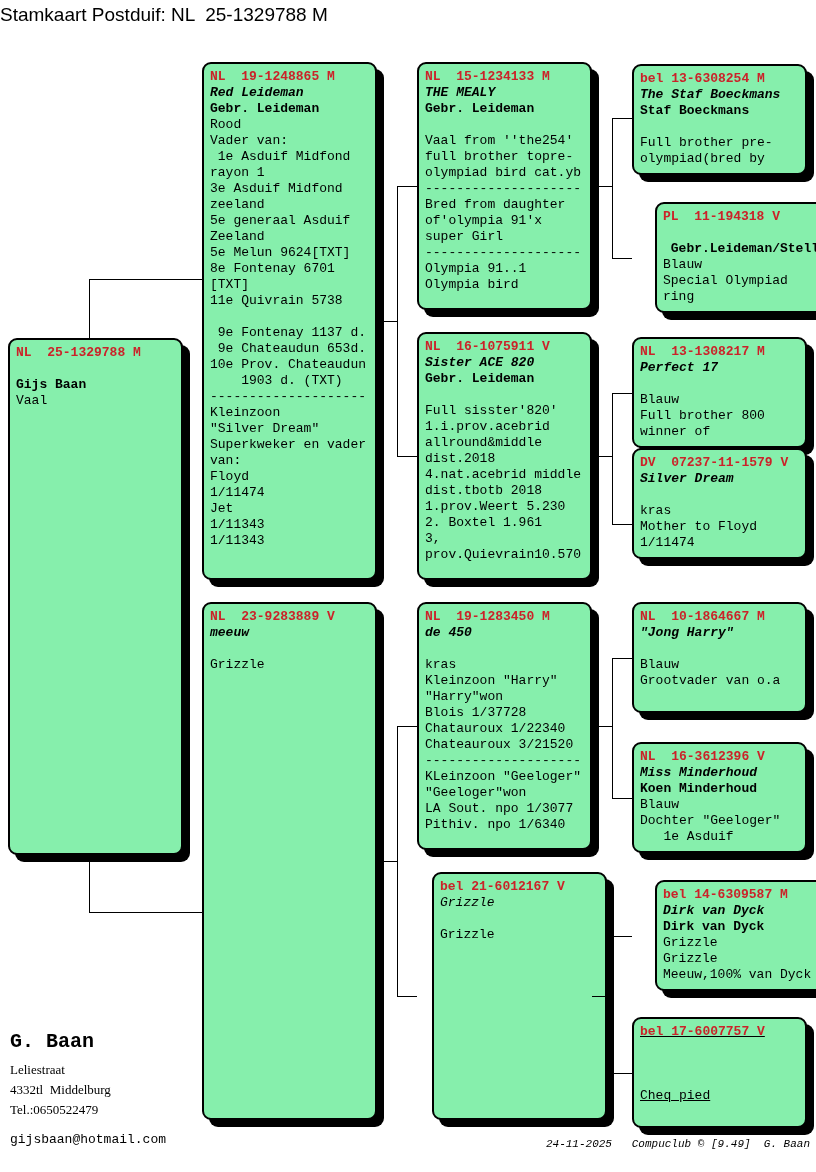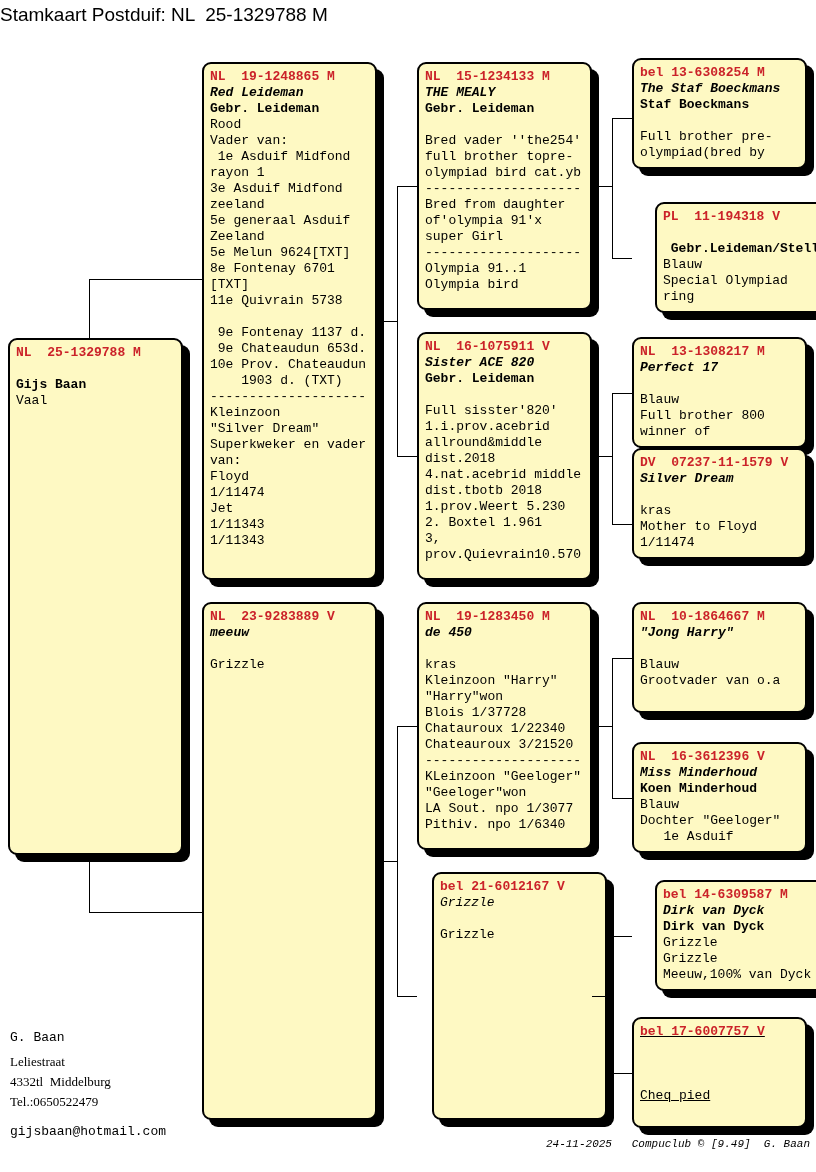--- a/index.html
+++ b/index.html
@@ -11,34 +11,34 @@
     font-family:"Liberation Mono","DejaVu Sans Mono",monospace;
     color:var(--ink);
   }
   .title{
     position:absolute; top:4px; left:0; width:100%;
     text-align:left;
     font-family:"Liberation Sans","DejaVu Sans",sans-serif;
     font-size:19px; font-weight:400; white-space:pre;
   }
   .pbox{
-    position:absolute; background:#fef9c3;
+    position:absolute; background:#86efac;
     border:2px solid #000; border-radius:9px;
     box-shadow:7px 7px 0 0 #000;
     padding:5px 2px 0 6px;
     font-size:13px; line-height:16px;
   }
   .ln{ white-space:pre; min-height:16px; }
   .s-h{ color:var(--red); font-weight:bold; }
   .s-bi{ font-weight:bold; font-style:italic; }
   .s-b{ font-weight:bold; }
   .s-i{ font-style:italic; }
   .cline{ position:absolute; background:#000; }
   .owner{ position:absolute; left:10px; top:1030px; }
-  .owner-name{ font-weight:normal; font-size:13px; margin-bottom:7px; white-space:pre; }
+  .owner-name{ font-weight:bold; font-size:20px; margin-bottom:7px; white-space:pre; }
   .owner-line{ font-size:13px; line-height:20px; white-space:pre;font-family:Liberation Serif, serif; }
   .owner-email{ font-size:13px; margin-top:12px; white-space:pre; }
   .footer{
     position:absolute; right:6px; top:1138px;
     font-size:11px; font-style:italic; white-space:pre;
   }
 </style>
 </head>
 <body>
 
@@ -87,21 +87,21 @@
       <div class="ln s-h">NL  23-9283889 V</div>
       <div class="ln s-bi">meeuw</div>
       <div class="ln "></div>
       <div class="ln ">Grizzle</div>
     </div>
     <div class="pbox" style="left: 417px; top: 62px; width: 175px; height: 248px;">
       <div class="ln s-h">NL  15-1234133 M</div>
       <div class="ln s-bi">THE MEALY</div>
       <div class="ln s-b">Gebr. Leideman</div>
       <div class="ln "></div>
-      <div class="ln ">Bred vader ''the254'</div>
+      <div class="ln ">Vaal from ''the254'</div>
       <div class="ln ">full brother topre-</div>
       <div class="ln ">olympiad bird cat.yb</div>
       <div class="ln ">--------------------</div>
       <div class="ln ">Bred from daughter</div>
       <div class="ln ">of'olympia 91'x</div>
       <div class="ln ">super Girl</div>
       <div class="ln ">--------------------</div>
       <div class="ln ">Olympia 91..1</div>
       <div class="ln ">Olympia bird</div>
     </div>
@@ -136,21 +136,21 @@
       <div class="ln ">"Geeloger"won</div>
       <div class="ln ">LA Sout. npo 1/3077</div>
       <div class="ln ">Pithiv. npo 1/6340</div>
     </div>
     <div class="pbox" style="left: 432px; top: 872px; width: 175px; height: 248px;">
       <div class="ln s-h">bel 21-6012167 V</div>
       <div class="ln s-i">Grizzle</div>
       <div class="ln "></div>
       <div class="ln ">Grizzle</div>
     </div>
-    <div class="pbox" style="left: 632px; top: 58px; width: 175px; height: 111px;">
+    <div class="pbox" style="left: 632px; top: 64px; width: 175px; height: 111px;">
       <div class="ln s-h">bel 13-6308254 M</div>
       <div class="ln s-bi">The Staf Boeckmans</div>
       <div class="ln s-b">Staf Boeckmans</div>
       <div class="ln "></div>
       <div class="ln ">Full brother pre-</div>
       <div class="ln ">olympiad(bred by</div>
     </div>
     <div class="pbox" style="left: 632px; top: 202px; width: 175px; height: 111px; margin-left: 23px;">
       <div class="ln s-h">PL  11-194318 V</div>
       <div class="ln "></div>

